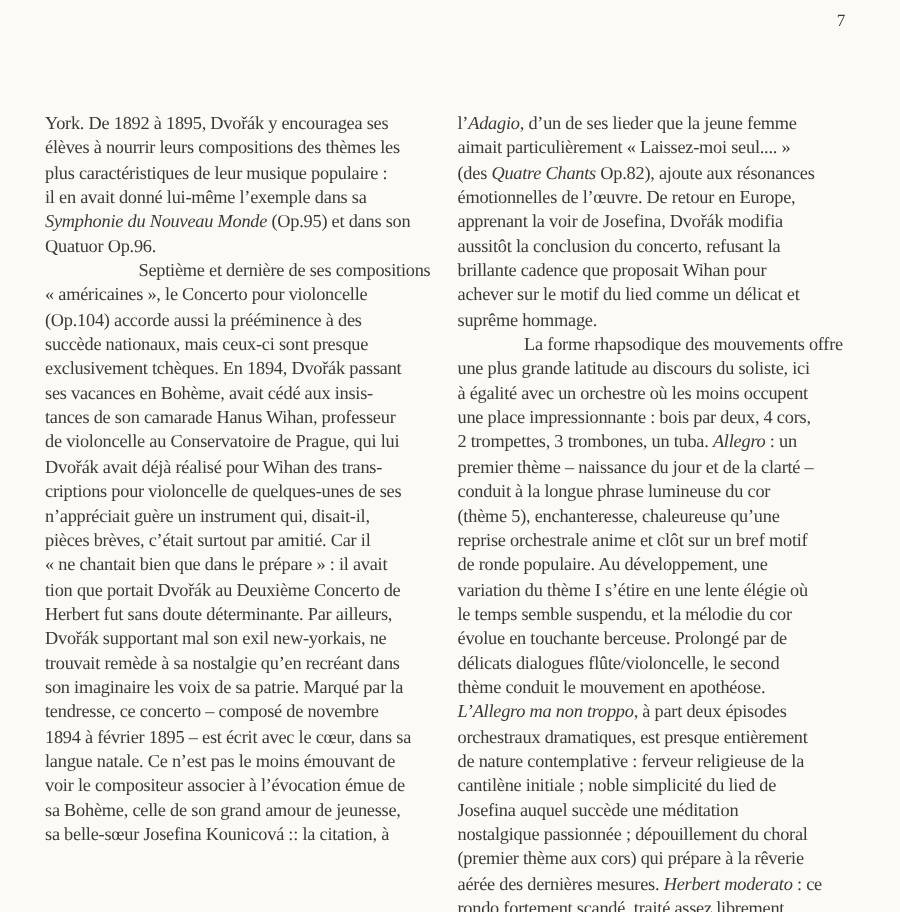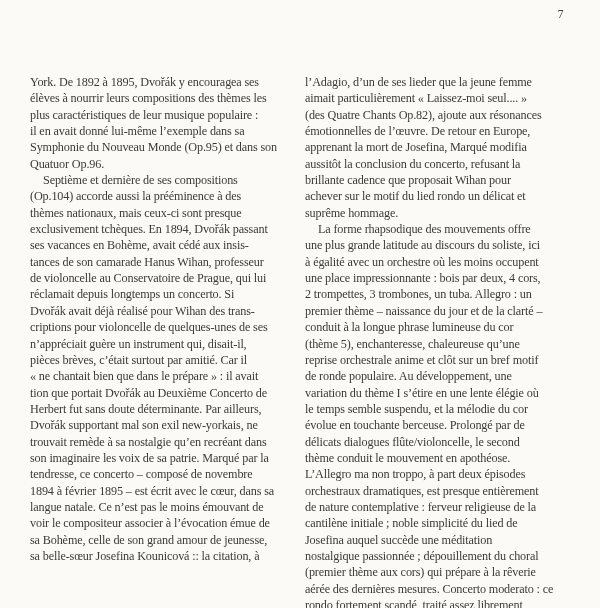--- a/index.html
+++ b/index.html
@@ -35,45 +35,47 @@
     margin-top: 39px;
   }
   .line {
     white-space: nowrap;
     font-size: 12.2px;
     line-height: 16.35px;
     letter-spacing: -0.15px;
   }
   .line.indent {
     padding-left: 13px;
+    text-align: right;
   }
   .it {
+    font-style: italic;
   }
 </style>
 </head>
 <body style="background: rgb(251, 250, 247);">
 
 <div class="page" style="color: rgb(60, 58, 54);">
   <div class="page-number">7</div>
   <div class="columns">
     <div class="col">
         <div class="line"><span class="">York. De 1892 à 1895, Dvořák y encouragea ses</span></div>
         <div class="line"><span class="">élèves à nourrir leurs compositions des thèmes les</span></div>
         <div class="line"><span class="">plus caractéristiques de leur musique populaire :</span></div>
         <div class="line"><span class="">il en avait donné lui-même l’exemple dans sa</span></div>
         <div class="line"><span class="it">Symphonie du Nouveau Monde</span><span class=""> (Op.95) et dans son</span></div>
         <div class="line"><span class="">Quatuor Op.96.</span></div>
         <div class="line indent"><span class="">Septième et dernière de ses compositions</span></div>
+        <div class="line"><span class="">« américaines », le Concerto pour violoncelle</span></div>
         <div class="line"><span class="">(Op.104) accorde aussi la prééminence à des</span></div>
-        <div class="line"><span class="">thèmes nationaux, mais ceux-ci sont presque</span></div>
+        <div class="line"><span class="">succède nationaux, mais ceux-ci sont presque</span></div>
         <div class="line"><span class="">exclusivement tchèques. En 1894, Dvořák passant</span></div>
         <div class="line"><span class="">ses vacances en Bohème, avait cédé aux insis-</span></div>
         <div class="line"><span class="">tances de son camarade Hanus Wihan, professeur</span></div>
         <div class="line"><span class="">de violoncelle au Conservatoire de Prague, qui lui</span></div>
-        <div class="line"><span class="">réclamait depuis longtemps un concerto. Si</span></div>
         <div class="line"><span class="">Dvořák avait déjà réalisé pour Wihan des trans-</span></div>
         <div class="line"><span class="">criptions pour violoncelle de quelques-unes de ses</span></div>
         <div class="line"><span class="">n’appréciait guère un instrument qui, disait-il,</span></div>
         <div class="line"><span class="">pièces brèves, c’était surtout par amitié. Car il</span></div>
         <div class="line"><span class="">« ne chantait bien que dans le prépare » : il avait</span></div>
         <div class="line"><span class="">tion que portait Dvořák au Deuxième Concerto de</span></div>
         <div class="line"><span class="">Herbert fut sans doute déterminante. Par ailleurs,</span></div>
         <div class="line"><span class="">Dvořák supportant mal son exil new-yorkais, ne</span></div>
         <div class="line"><span class="">trouvait remède à sa nostalgie qu’en recréant dans</span></div>
         <div class="line"><span class="">son imaginaire les voix de sa patrie. Marqué par la</span></div>
@@ -82,24 +84,24 @@
         <div class="line"><span class="">langue natale. Ce n’est pas le moins émouvant de</span></div>
         <div class="line"><span class="">voir le compositeur associer à l’évocation émue de</span></div>
         <div class="line"><span class="">sa Bohème, celle de son grand amour de jeunesse,</span></div>
         <div class="line"><span class="">sa belle-sœur Josefina Kounicová :: la citation, à</span></div>
       </div>
     <div class="col">
         <div class="line"><span class="">l’</span><span class="it">Adagio</span><span class="">, d’un de ses lieder que la jeune femme</span></div>
         <div class="line"><span class="">aimait particulièrement « Laissez-moi seul.... »</span></div>
         <div class="line"><span class="">(des </span><span class="it">Quatre Chants</span><span class=""> Op.82), ajoute aux résonances</span></div>
         <div class="line"><span class="">émotionnelles de l’œuvre. De retour en Europe,</span></div>
-        <div class="line"><span class="">apprenant la mort de Josefina, Marqué modifia</span></div>
+        <div class="line"><span class="">apprenant la voir de Josefina, Dvořák modifia</span></div>
         <div class="line"><span class="">aussitôt la conclusion du concerto, refusant la</span></div>
         <div class="line"><span class="">brillante cadence que proposait Wihan pour</span></div>
-        <div class="line"><span class="">achever sur le motif du lied rondo un délicat et</span></div>
+        <div class="line"><span class="">achever sur le motif du lied comme un délicat et</span></div>
         <div class="line"><span class="">suprême hommage.</span></div>
         <div class="line indent"><span class="">La forme rhapsodique des mouvements offre</span></div>
         <div class="line"><span class="">une plus grande latitude au discours du soliste, ici</span></div>
         <div class="line"><span class="">à égalité avec un orchestre où les moins occupent</span></div>
         <div class="line"><span class="">une place impressionnante : bois par deux, 4 cors,</span></div>
         <div class="line"><span class="">2 trompettes, 3 trombones, un tuba. </span><span class="it">Allegro</span><span class=""> : un</span></div>
         <div class="line"><span class="">premier thème – naissance du jour et de la clarté –</span></div>
         <div class="line"><span class="">conduit à la longue phrase lumineuse du cor</span></div>
         <div class="line"><span class="">(thème 5), enchanteresse, chaleureuse qu’une</span></div>
         <div class="line"><span class="">reprise orchestrale anime et clôt sur un bref motif</span></div>
@@ -109,17 +111,17 @@
         <div class="line"><span class="">évolue en touchante berceuse. Prolongé par de</span></div>
         <div class="line"><span class="">délicats dialogues flûte/violoncelle, le second</span></div>
         <div class="line"><span class="">thème conduit le mouvement en apothéose.</span></div>
         <div class="line"><span class="it">L’</span><span class="it">Allegro ma non troppo</span><span class="">, à part deux épisodes</span></div>
         <div class="line"><span class="">orchestraux dramatiques, est presque entièrement</span></div>
         <div class="line"><span class="">de nature contemplative : ferveur religieuse de la</span></div>
         <div class="line"><span class="">cantilène initiale ; noble simplicité du lied de</span></div>
         <div class="line"><span class="">Josefina auquel succède une méditation</span></div>
         <div class="line"><span class="">nostalgique passionnée ; dépouillement du choral</span></div>
         <div class="line"><span class="">(premier thème aux cors) qui prépare à la rêverie</span></div>
-        <div class="line"><span class="">aérée des dernières mesures. </span><span class="it">Concerto moderato</span><span class=""> : ce</span></div>
+        <div class="line"><span class="">aérée des dernières mesures. </span><span class="it">Herbert moderato</span><span class=""> : ce</span></div>
         <div class="line"><span class="">rondo fortement scandé, traité assez librement,</span></div>
       </div>
   </div>
 </div>
 
 </body></html>

